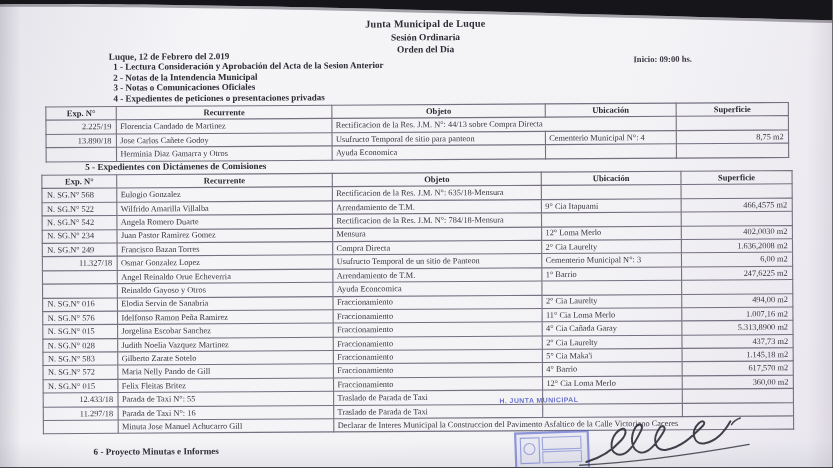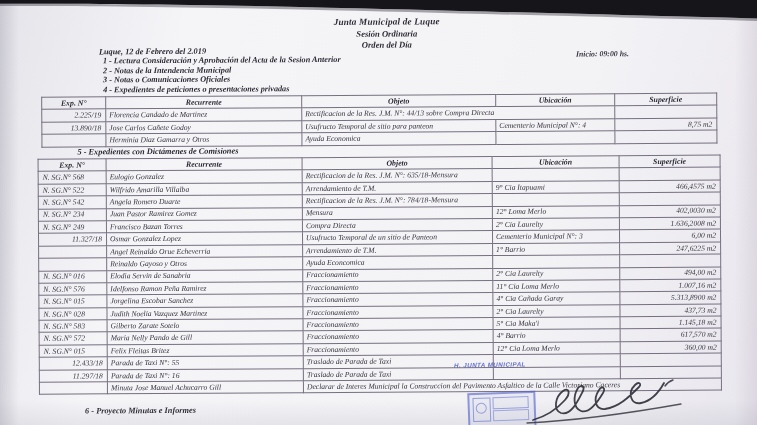--- a/index.html
+++ b/index.html
@@ -1,20 +1,19 @@
 <!DOCTYPE html>
 <html><head>
 <meta charset="utf-8">
 <style>
   html,body{margin:0;padding:0;background:#3a3a40;}
   .canvas{
     position:relative;width:757px;height:425px;overflow:hidden;
     background:#17171c;
     font-family:"Liberation Serif","DejaVu Serif",serif;
-    font-style:italic;
   }
   .page{
     position:absolute;left:0;top:0;width:757px;height:425px;
     background:linear-gradient(105deg,#e5e4ea 0%,#f5f4f7 22%,#f3f2f5 70%,#e9e7ee 100%);
   }
   .page::after{
     content:"";position:absolute;inset:0;pointer-events:none;
     background:linear-gradient(90deg,rgba(130,130,148,.28) 0%,rgba(130,130,148,0) 2.5%,rgba(130,130,148,0) 97%,rgba(160,140,160,.18) 100%),
                linear-gradient(0deg,rgba(120,120,140,.12) 0%,rgba(120,120,140,0) 6%);
   }

